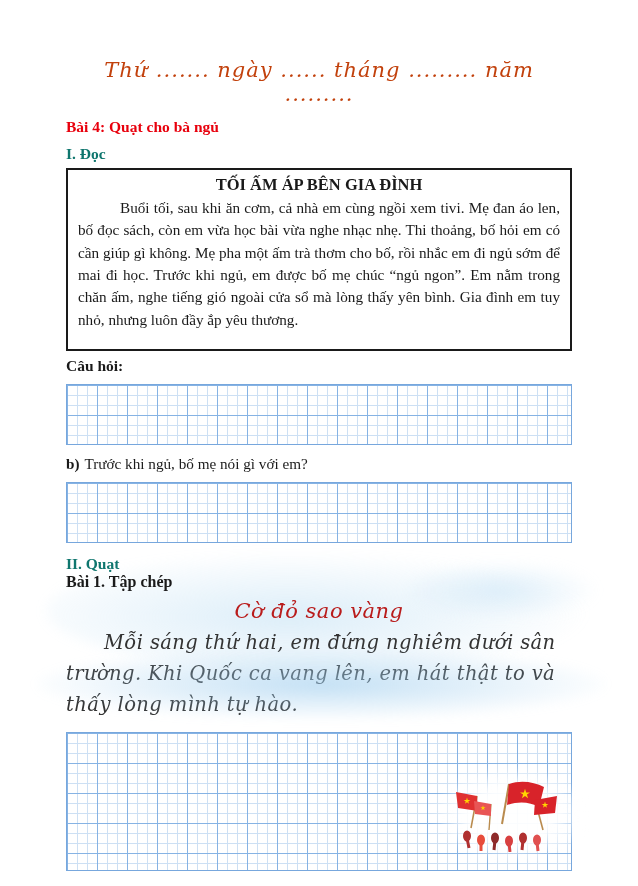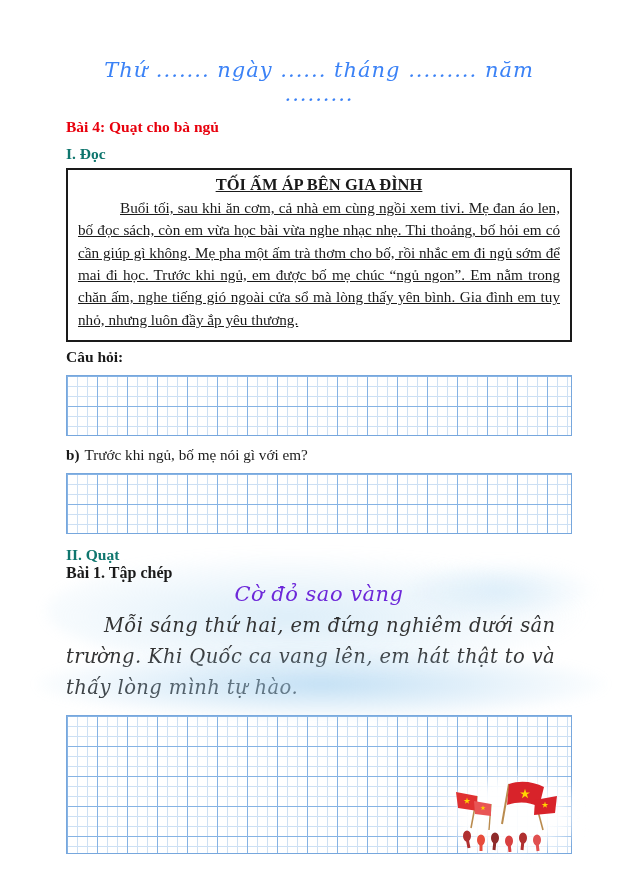--- a/index.html
+++ b/index.html
@@ -15,44 +15,43 @@
   }
   .content { position: relative; padding: 0 66px; z-index: 2; }
 
   
   .date-line {
     margin-top: 58px;
     text-align: center;
     font-family: "DejaVu Serif", serif;
     font-style: italic;
     font-size: 21px;
-    color: #3b82f6;
+    color: #c2410c;
     letter-spacing: 1px;
   }
   .lesson-title {
     margin-top: 12px;
     text-align: left;
     font-weight: bold;
     font-size: 15.5px;
     color: #e8000d;
   }
   .section-heading {
     margin-top: 9px;
     font-weight: bold;
     font-size: 15.5px;
     color: #0f766e;
   }
 
   
   .reading-box {
     margin-top: 5px;
     border: 2px solid #1a1a1a;
-    padding: 5px 10px 9px 10px;
+    padding: 5px 10px 18px 10px;
     background: #fff;
-    text-decoration: underline;
   }
   .reading-title {
     text-align: center;
     font-weight: bold;
     font-size: 16.5px;
     margin-bottom: 2px;
   }
   .reading-body {
     font-size: 15.2px;
     line-height: 1.47;
@@ -78,25 +77,26 @@
   .grid-b { margin-top: 9px;  height: 61px; }
   .grid-big { margin-top: 11px; height: 139px; position: relative; z-index: 1; }
   .question-b { margin-top: 10px; }
 
   .section-heading-write { margin-top: 12px; }
   .exercise-label { margin-top: 0; font-weight: bold; font-size: 16px; }
 
   
   .copy-block { position: relative; z-index: 2; }
   .copy-title {
+    margin-top: 8px;
     text-align: center;
     font-family: "DejaVu Serif", serif;
     font-style: italic;
     font-size: 21px;
-    color: #6d28d9;
+    color: #b91c1c;
     letter-spacing: 0.5px;
   }
   .copy-text {
     margin-top: 4px;
     font-family: "DejaVu Serif", serif;
     font-style: italic;
     font-size: 19.5px;
     line-height: 1.6;
     color: #333333;
     text-indent: 38px;

